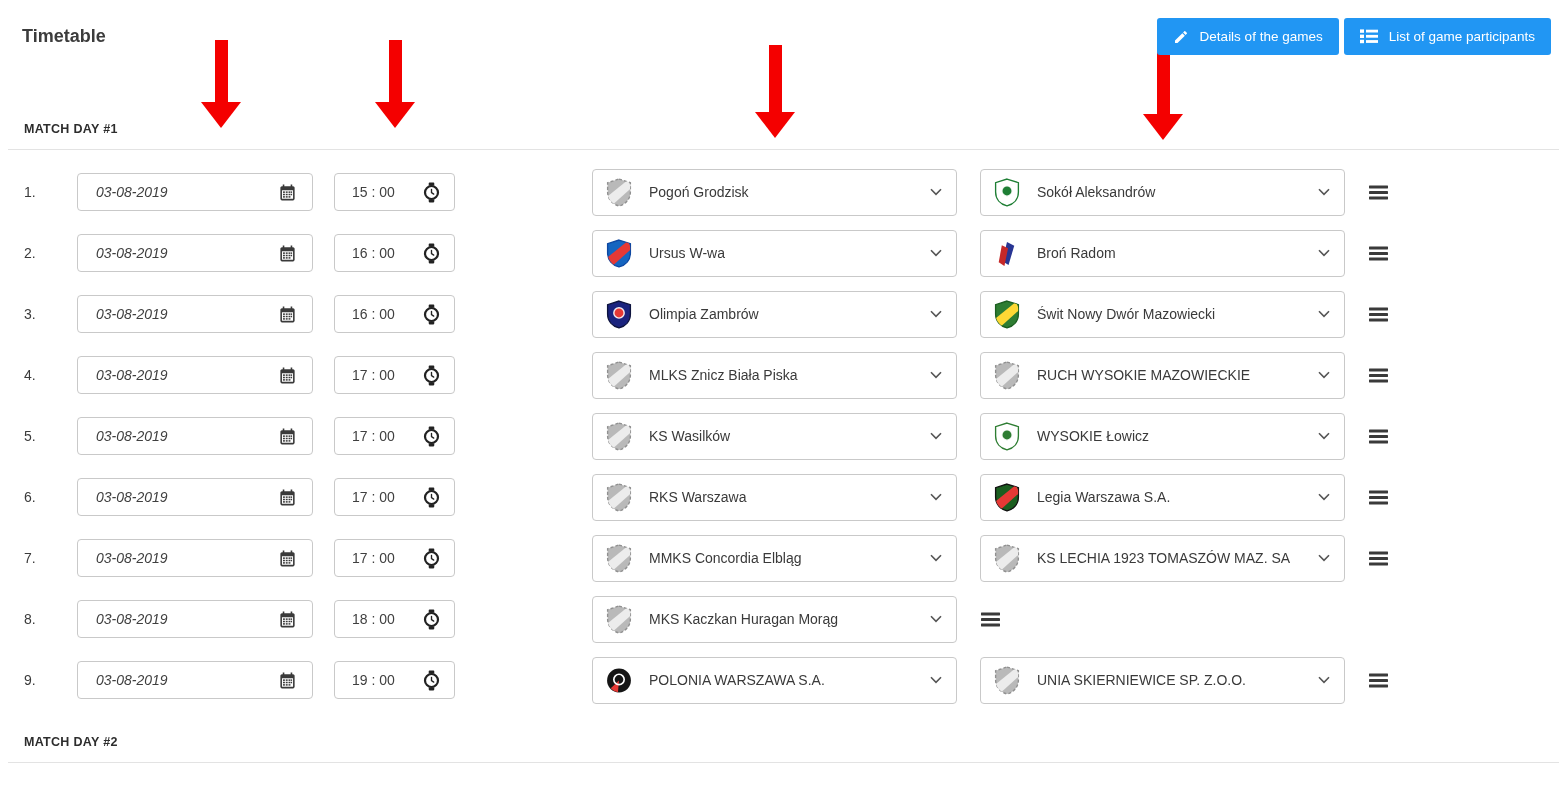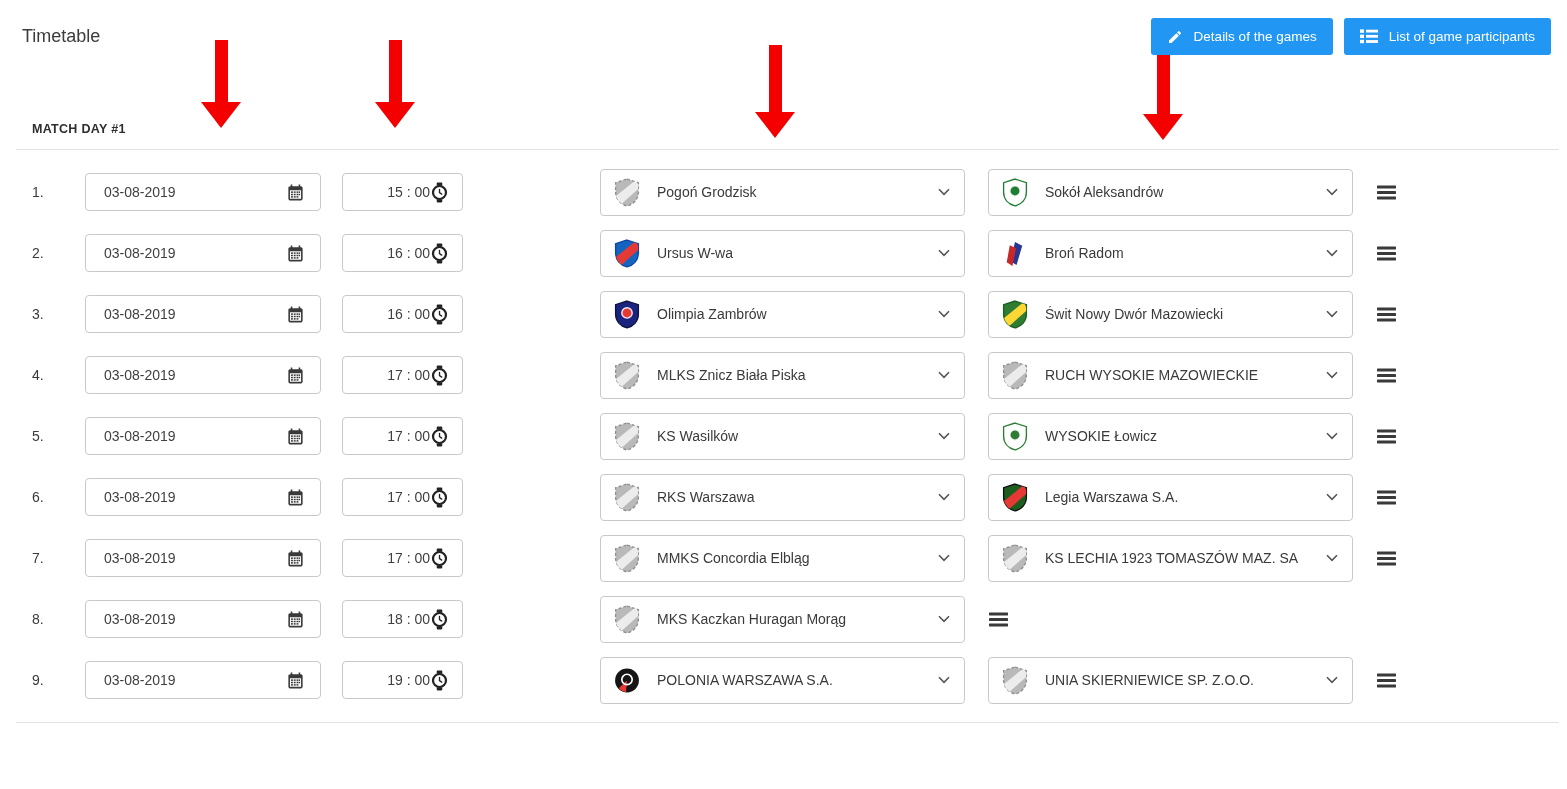--- a/index.html
+++ b/index.html
@@ -1,33 +1,33 @@
 <!DOCTYPE html>
 <html style="--accent: #2196f3; --arrow: #f40000;"><head>
 <meta charset="utf-8">
 <style>
   html,body{margin:0;padding:0;background:#fff;}
   .page{position:relative;width:1567px;height:789px;overflow:hidden;background:#fff;
         font-family:"Liberation Sans",sans-serif;color:#3a3a3a;}
-  .title{position:absolute;top:26px;left:22px;font-size:18px;font-weight:400;color:#3c3c3c;margin:0;}
-  .toolbar{position:absolute;top:18px;right:16px;display:flex;gap:11px;z-index:3;}
+  .title{position:absolute;top:26px;left:22px;font-size:18px;font-weight:700;color:#3c3c3c;margin:0;}
+  .toolbar{position:absolute;top:18px;right:16px;display:flex;gap:5px;z-index:3;}
   .btn{display:inline-flex;align-items:center;gap:11px;height:37px;padding:0 16px;
        background:var(--accent,#2196f3);color:#fff;border:none;border-radius:3px;
        font-size:13.5px;font-family:inherit;cursor:pointer;white-space:nowrap;}
   .btn-icon{display:flex;align-items:center;}
-  #sections{padding-top:86px;padding-left:8px;}
+  #sections{padding-top:86px;}
   .section-label{margin:36px 0 0 24px;font-size:12.5px;font-weight:700;letter-spacing:.3px;color:#2d2d2d;}
   .divider{height:1px;background:#e3e3e3;margin:13px 8px 0 8px;}
   .rows{padding:23px 0 0 24px;}
   .row{display:flex;align-items:center;height:38px;margin-bottom:23px;}
   .row-num{width:53px;font-size:14px;color:#3a3a3a;}
   .input{box-sizing:border-box;height:38px;border:1px solid #c9c9c9;border-radius:4px;
          display:flex;align-items:center;background:#fff;cursor:text;}
-  .date-input{width:236px;padding:0 15px 0 18px;justify-content:space-between;}
-  .time-input{width:121px;margin-left:21px;padding:0 13px 0 17px;justify-content:flex-end;}
+  .date-input{width:236px;padding:0 15px 0 18px;justify-content:space-between;font-style:italic;}
+  .time-input{width:121px;margin-left:21px;padding:0 13px 0 17px;justify-content:space-between;}
   .val{font-size:14px;color:#3f3f3f;}
   .select{box-sizing:border-box;height:47px;width:365px;border:1px solid #c9c9c9;border-radius:4px;
           display:flex;align-items:center;padding:0 14px 0 12px;background:#fff;cursor:pointer;}
   .home-select{margin-left:137px;}
   .away-select{margin-left:23px;align-items:center;}
   .logo{width:27px;height:30px;display:flex;justify-content:center;align-items:center;}
   .team{flex:1;margin-left:17px;font-size:14px;color:#3a3a3a;white-space:nowrap;overflow:hidden;}
   .chev{display:flex;align-items:center;}
   .drag{margin-left:24px;display:flex;align-items:center;cursor:grab;}
   .arrow{position:absolute;z-index:2;}
@@ -808,20 +808,21 @@
 
     <div class="drag">
       <svg width="19" height="15" viewBox="0 0 19 15" fill="#3a3a3a">
               <rect y="0.5" width="19" height="2.9" rx="0.4"></rect>
               <rect y="6" width="19" height="2.9" rx="0.4"></rect>
               <rect y="11.5" width="19" height="2.9" rx="0.4"></rect>
             </svg>
     </div>
   </div>
 </div>
+      <div class="section-label">MATCH DAY #2</div>
       <div class="divider"></div>
       <div class="rows"></div>
     </div>
 <div class="arrow" style="left: 201px; top: 40px;">
       <div class="shaft" style="height:62px"></div>
       <div class="head"></div>
     </div>
     <div class="arrow" style="left: 375px; top: 40px;">
       <div class="shaft" style="height:62px"></div>
       <div class="head"></div>

